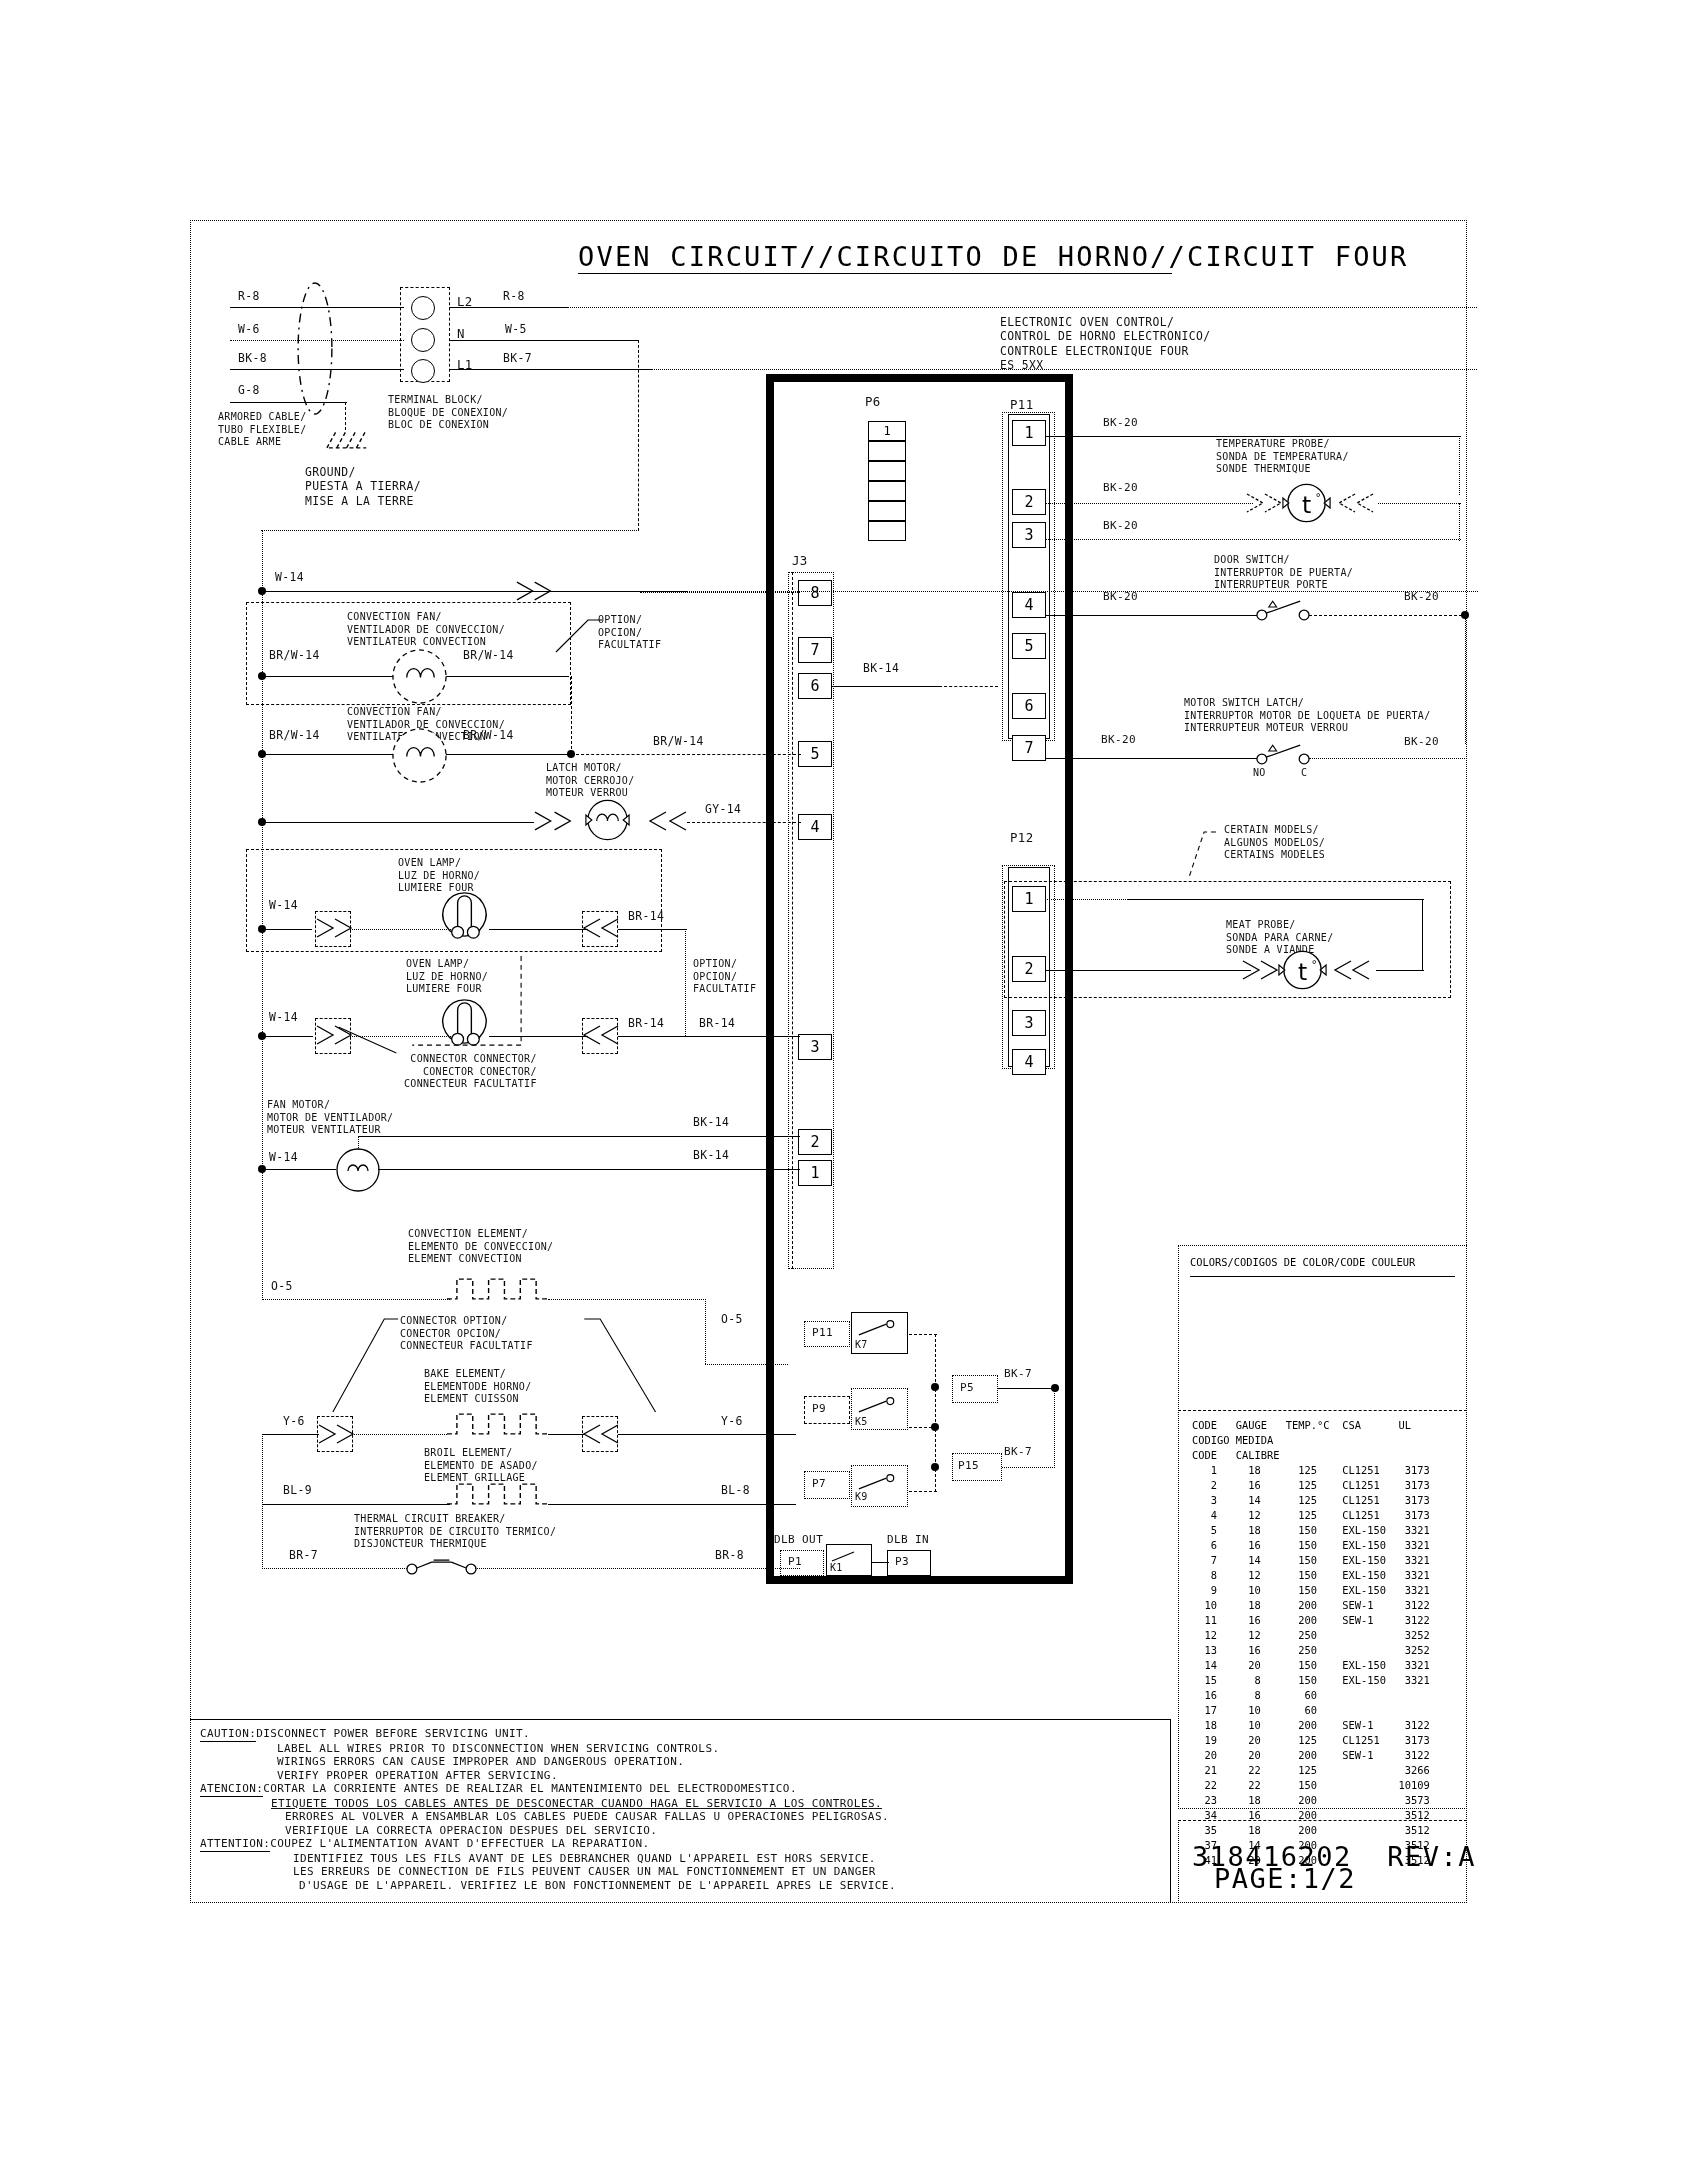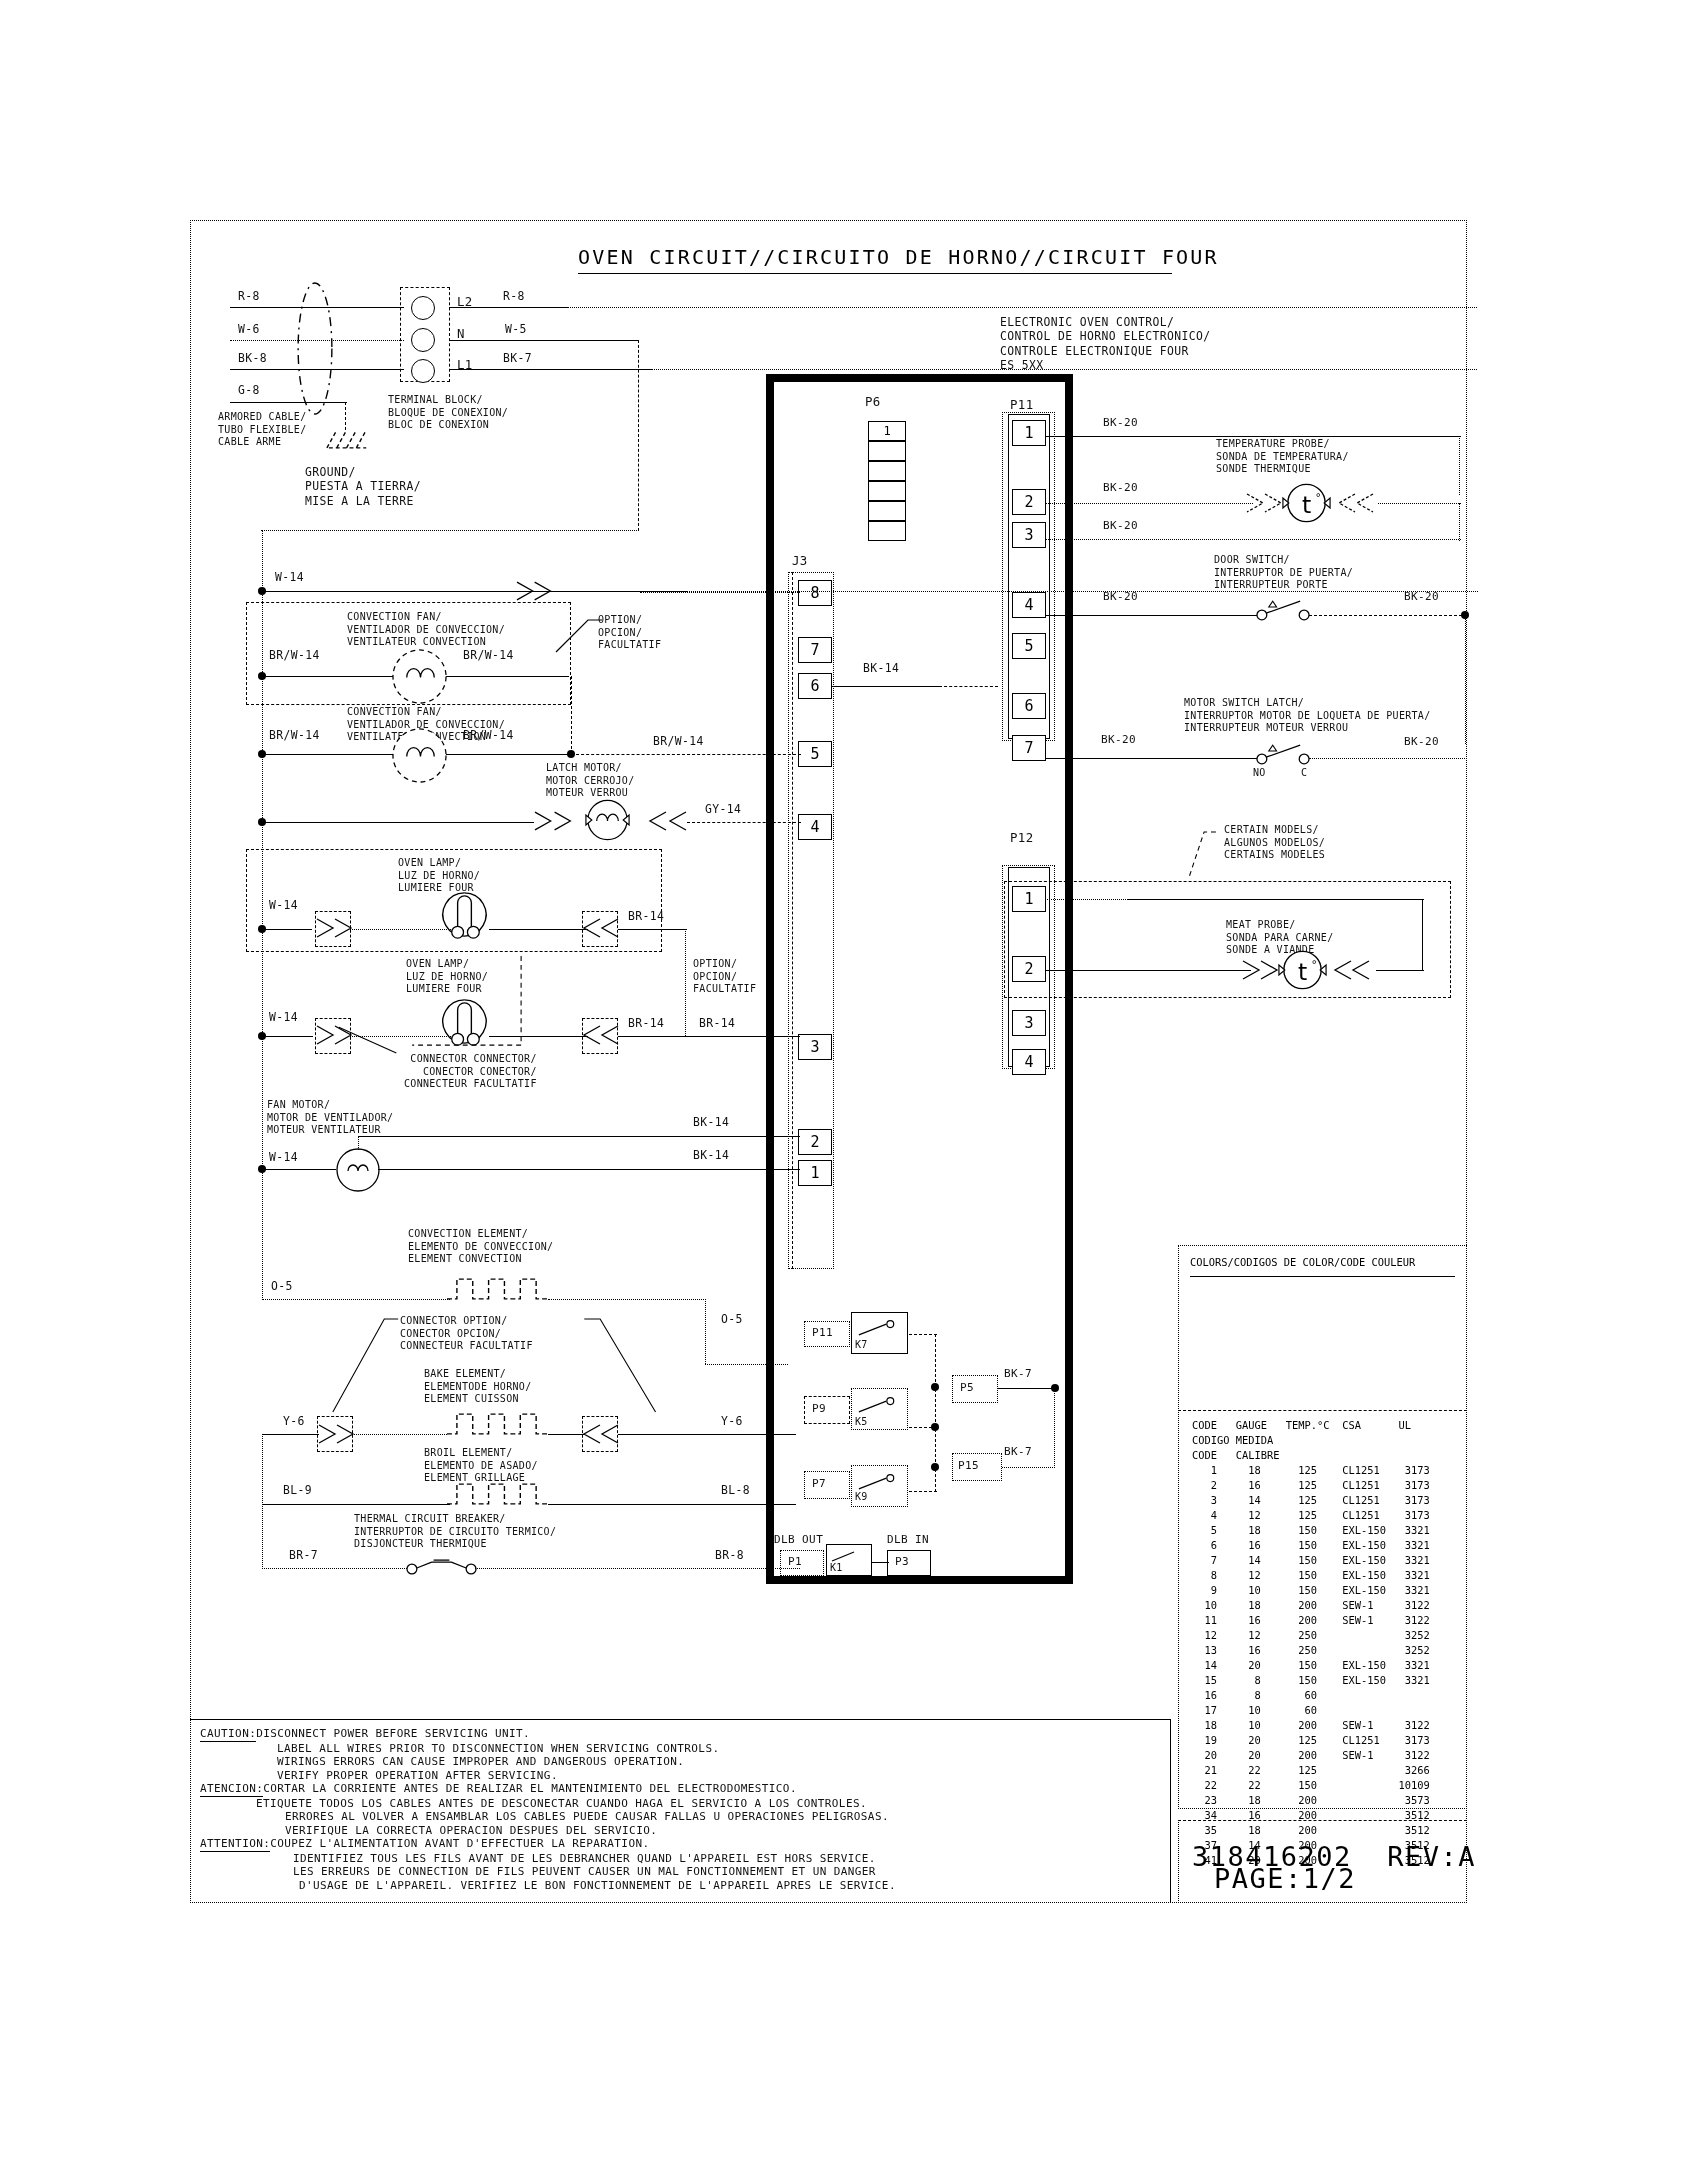--- a/index.html
+++ b/index.html
@@ -3,21 +3,21 @@
 <meta charset="utf-8">
 <style>
   html,body{margin:0;padding:0;background:#ffffff;}
   body{width:1683px;height:2178px;font-family:"DejaVu Sans Mono",monospace;color:#000;}
   #sheet{position:relative;width:1683px;height:2178px;overflow:hidden;}
   .abs{position:absolute;}
   .t{font-family:"DejaVu Sans Mono",monospace;font-size:11.4px;line-height:14.4px;letter-spacing:0.4px;white-space:pre;color:#111;}
   .t9{font-size:10px;line-height:12.5px;letter-spacing:0.3px;}
   .t10{font-size:11px;line-height:13.5px;}
   .t12{font-size:12.4px;line-height:15.3px;}
-  .title{font-size:20px;letter-spacing:2.2px;line-height:24px;white-space:pre;
+  .title{font-size:27px;letter-spacing:2.2px;line-height:24px;white-space:pre;
          font-family:"DejaVu Sans Mono",monospace;}
   .ln{background:#000;}
   .h{height:1.4px;}
   .v{width:1.4px;}
   .hd{border-top:1.4px dotted #000;height:0;}
   .vd{border-left:1.4px dotted #000;width:0;}
   .hda{border-top:1.5px dashed #000;height:0;}
   .vda{border-left:1.5px dashed #000;width:0;}
   .box{border:1.5px solid #000;box-sizing:border-box;background:#fff;}
   .boxd{border:1.4px dotted #000;box-sizing:border-box;}
@@ -573,21 +573,21 @@
       <span class="t t10 ul">CAUTION:</span>
         <span class="t t10">DISCONNECT POWER BEFORE SERVICING UNIT.</span>
     </div>
     <div class="t t10" style="margin-left:77px;">LABEL ALL WIRES PRIOR TO DISCONNECTION WHEN SERVICING CONTROLS.</div>
     <div class="t t10" style="margin-left:77px;">WIRINGS ERRORS CAN CAUSE IMPROPER AND DANGEROUS OPERATION.</div>
     <div class="t t10" style="margin-left:77px;">VERIFY PROPER OPERATION AFTER SERVICING.</div>
     <div style="display:flex;">
       <span class="t t10 ul">ATENCION:</span>
         <span class="t t10">CORTAR LA CORRIENTE ANTES DE REALIZAR EL MANTENIMIENTO DEL ELECTRODOMESTICO.</span>
     </div>
-    <div class="t t10" style="margin-left:56px;">ETIQUETE TODOS LOS CABLES ANTES DE DESCONECTAR CUANDO HAGA EL SERVICIO A LOS CONTROLES.</div>
+    <div class="t t10" style="margin-left:71px;text-decoration:underline;">ETIQUETE TODOS LOS CABLES ANTES DE DESCONECTAR CUANDO HAGA EL SERVICIO A LOS CONTROLES.</div>
     <div class="t t10" style="margin-left:85px;">ERRORES AL VOLVER A ENSAMBLAR LOS CABLES PUEDE CAUSAR FALLAS U OPERACIONES PELIGROSAS.</div>
     <div class="t t10" style="margin-left:85px;">VERIFIQUE LA CORRECTA OPERACION DESPUES DEL SERVICIO.</div>
     <div style="display:flex;">
       <span class="t t10 ul">ATTENTION:</span>
         <span class="t t10">COUPEZ L'ALIMENTATION AVANT D'EFFECTUER LA REPARATION.</span>
     </div>
     <div class="t t10" style="margin-left:93px;">IDENTIFIEZ TOUS LES FILS AVANT DE LES DEBRANCHER QUAND L'APPAREIL EST HORS SERVICE.</div>
     <div class="t t10" style="margin-left:93px;">LES ERREURS DE CONNECTION DE FILS PEUVENT CAUSER UN MAL FONCTIONNEMENT ET UN DANGER</div>
     <div class="t t10" style="margin-left:99px;">D'USAGE DE L'APPAREIL. VERIFIEZ LE BON FONCTIONNEMENT DE L'APPAREIL APRES LE SERVICE.</div>
   </div>

